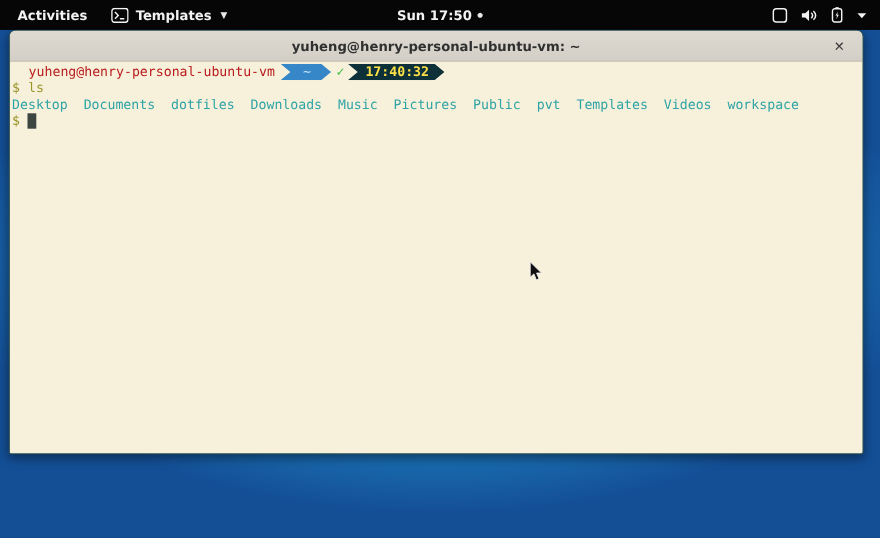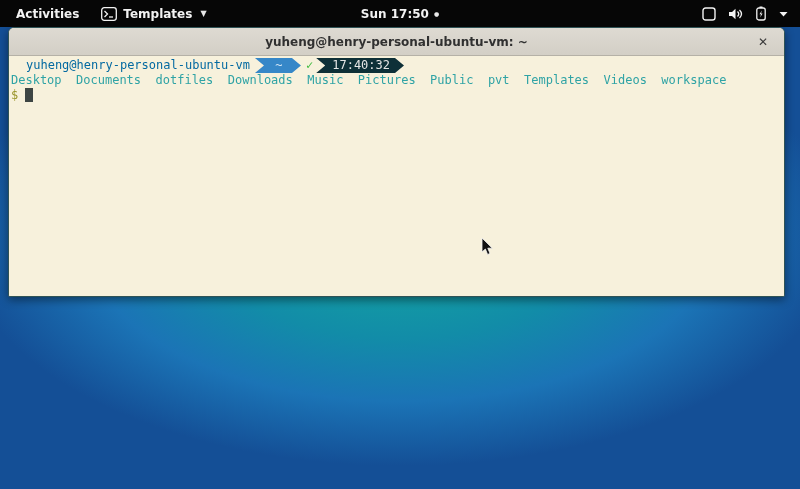--- a/index.html
+++ b/index.html
@@ -30,21 +30,21 @@
 
   
   .desktop {
     position:absolute; left:0; top:27px; width:800px; height:462px;
     background:radial-gradient(ellipse 55% 50% at 50% 45%,
       #13ab9f 0%, #128ca8 45%, #1b74b6 72%, #144f96 100%);
   }
 
   
   .window {
-    position:absolute; left:8px; top:0px; width:777px; height:270px;
+    position:absolute; left:8px; top:0px; width:777px; height:386px;
     border:1px solid #2f5356; border-radius:6px 6px 2px 2px;
     box-shadow:0 3px 10px rgba(0,0,0,0.45);
     display:flex; flex-direction:column; overflow:hidden;
     background:#f7f1dc;
   }
   .titlebar {
     height:28px; flex:0 0 28px;
     background:linear-gradient(#dedad2,#d3cfc6);
     border-bottom:1px solid #b5b1a7;
     display:flex; align-items:center; justify-content:center;
@@ -58,32 +58,32 @@
   }
 
   
   .terminal {
     flex:1; background:#f7f1dc; padding:2px 2px;
     font-family:"DejaVu Sans Mono", monospace; font-size:12px; line-height:15px;
     color:#65655c;
   }
   .tline { white-space:pre; height:15px; }
   .promptline { padding-left:15px; }
-  .userhost { color:#0369a1; }
+  .userhost { color:#b91c1c; }
   .pl-seg {
     display:inline-block; height:15px; line-height:15px;
     vertical-align:top; text-align:center;
   }
   .pl-blue {
     background:#3687c8; color:#cfe4f4; min-width:46px; padding:0 13px 0 15px;
     clip-path:polygon(0 0, calc(100% - 9px) 0, 100% 50%, calc(100% - 9px) 100%, 0 100%, 9px 50%);
     margin-left:5px;
   }
   .pl-dark {
-    background:#0e3038; color:#e5e5e5; font-weight:400; padding:0 14px 0 16px;
+    background:#0e3038; color:#fde047; font-weight:700; padding:0 14px 0 16px;
     clip-path:polygon(0 0, calc(100% - 9px) 0, 100% 50%, calc(100% - 9px) 100%, 0 100%, 9px 50%);
     margin-left:3px;
   }
   .check { color:#3dbb3d; font-weight:700; margin-left:5px; }
   .dollar { color:#999428; }
   .cmd { color:#999428; }
   .dir { color:#2fa3a5;text-align:center; }
   .cursor-block {
     display:inline-block; width:8px; height:14px; background:#3d4543;
     vertical-align:top; margin-top:0px;
@@ -145,20 +145,21 @@
 <div class="desktop">
 
   <div class="window">
     <div class="titlebar">
       <span class="title">yuheng@henry-personal-ubuntu-vm: ~</span>
       <span class="close-btn">✕</span>
     </div>
 
     <div class="terminal">
       <div class="tline promptline"><span class="userhost">yuheng@henry-personal-ubuntu-vm</span><span class="pl-seg pl-blue">~</span><span class="check">✓</span><span class="pl-seg pl-dark">17:40:32</span></div>
+      <div class="tline"><span class="dollar">$</span> <span class="cmd">ls</span></div>
       <div class="tline"><span class="dir">Desktop</span>  <span class="dir">Documents</span>  <span class="dir">dotfiles</span>  <span class="dir">Downloads</span>  <span class="dir">Music</span>  <span class="dir">Pictures</span>  <span class="dir">Public</span>  <span class="dir">pvt</span>  <span class="dir">Templates</span>  <span class="dir">Videos</span>  <span class="dir">workspace</span></div>
       <div class="tline"><span class="dollar">$</span> <span class="cursor-block"></span></div>
     </div>
   </div>
 
   <span class="mouse">
     <svg width="13" height="19" viewBox="0 0 13 19">
       <polygon points="1,1 1,15 4.4,12 6.6,17.5 9,16.4 6.8,11.2 11.3,11.2" fill="#111" stroke="#f5f5f5" stroke-width="0.8"></polygon>
     </svg>
   </span>

